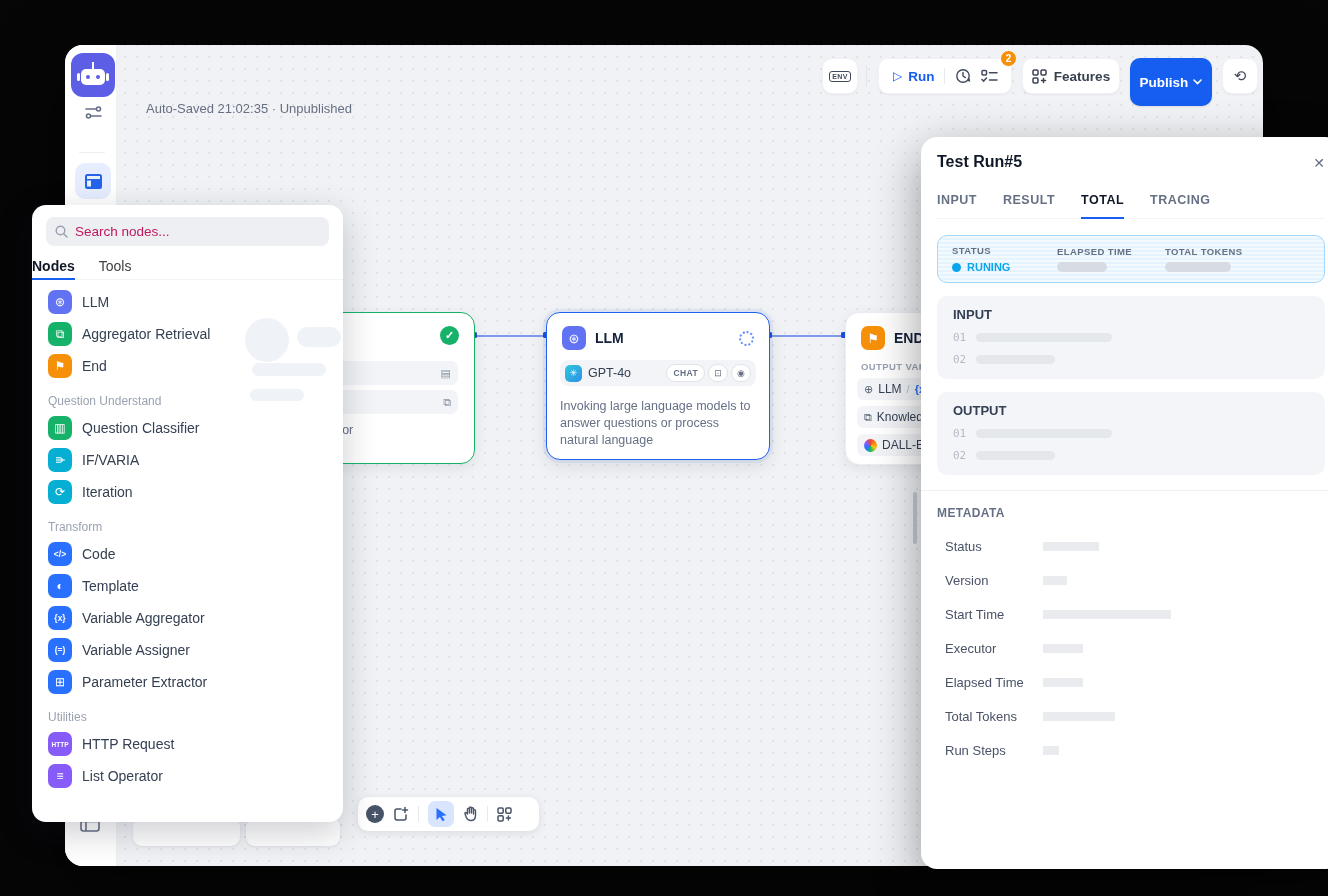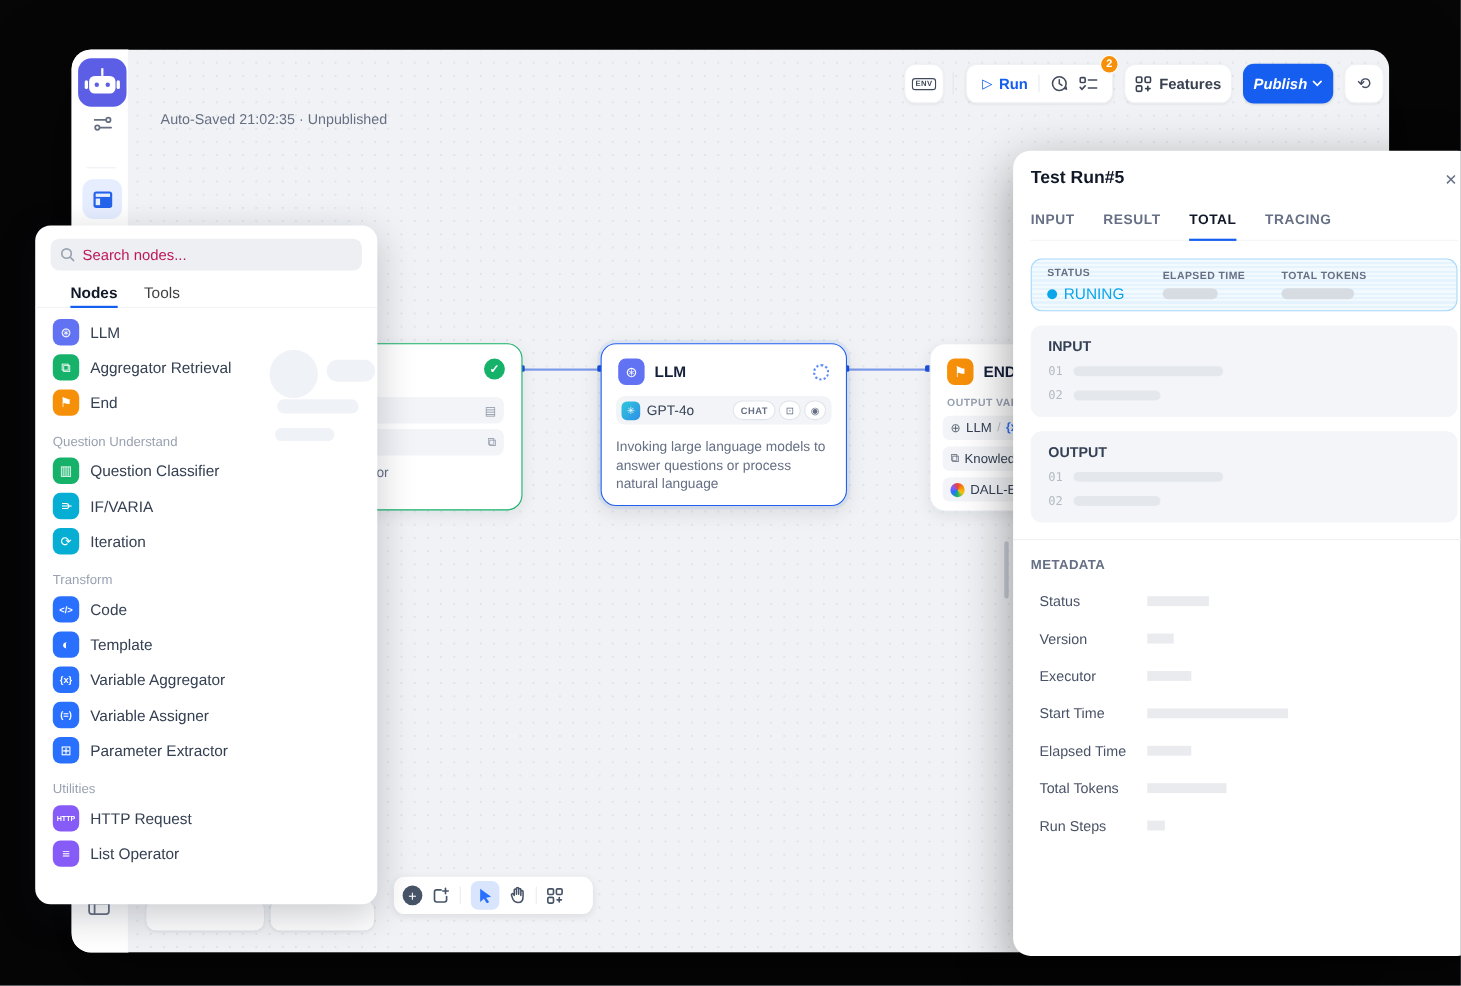--- a/index.html
+++ b/index.html
@@ -36,23 +36,23 @@
   .tb-sep { left:866px; top:66px; width:1px; height:20px; background:#e2e5ea; }
   .run-group { left:878px; top:58px; width:134px; height:36px; background:#fff; border:1px solid #f0f1f4;
     border-radius:10px; box-shadow:0 1px 2px rgba(16,24,40,.05); display:flex; align-items:center; }
   .run-lbl { color:#155eef; font-size:13.5px; font-weight:700; }
   .run-play { color:#155eef; font-size:12px; margin:0 6px 0 14px; }
   .grp-sep { width:1px; height:16px; background:#e8eaef; margin:0 10px; }
   .badge { left:1000px; top:50px; width:17px; height:17px; border-radius:50%; background:#f79009;
     color:#fff; font-size:10px; font-weight:700; display:flex; align-items:center; justify-content:center;
     border:1.5px solid #fff; z-index:12; }
   .features-btn { left:1022px; top:58px; width:98px; height:36px; gap:7px; font-size:13.5px; font-weight:600; color:#394150; }
-  .publish-btn { left:1130px; top:58px; width:82px; height:36px; border-radius:10px; background:#155eef;
+  .publish-btn { left:1130px; top:58px; width:82px; height:48px; border-radius:10px; background:#155eef;
     color:#fff; font-size:13.5px; font-weight:700; display:flex; align-items:center; justify-content:center; gap:5px;
-    box-shadow:0 1px 2px rgba(16,24,40,.1);font-style:italic; }
+    box-shadow:0 1px 2px rgba(16,24,40,.1); }
   .hist-btn { left:1222px; top:58px; width:36px; height:36px; font-size:15px; color:#414a5c; }
 
   
   .edge { height:1.6px; background:#7d9bea; z-index:3; }
   .handle { width:6px; height:6px; background:#1d4fd8; border-radius:1.5px; z-index:4; }
   .node { background:#fff; border-radius:14px; z-index:5; box-shadow:0 4px 14px rgba(16,24,40,.08); }
   .start-node { left:255px; top:312px; width:220px; height:152px; border:1.5px solid #17b26a; }
   .check-badge { left:440px; top:326px; width:19px; height:19px; border-radius:50%; background:#17b26a;
     color:#fff; font-size:11px; font-weight:700; display:flex; align-items:center; justify-content:center; z-index:6; }
   .s-pill { left:270px; width:188px; height:24px; background:#f2f4f7; border-radius:7px; z-index:6;
@@ -97,21 +97,21 @@
   .tool-sep { width:1px; height:16px; background:#e8eaef; }
   .cursor-active { width:26px; height:26px; border-radius:7px; background:#d8e5fd; display:flex; align-items:center; justify-content:center; }
 
   
   .search-panel { left:32px; top:205px; width:311px; height:617px; background:#fff; border-radius:14px; z-index:30;
     box-shadow:0 10px 34px rgba(16,24,40,.22); overflow:hidden; }
   .blob { position:absolute; background:#eff2f7; border-radius:12px; z-index:0; }
   .search-box { position:relative; margin:12px 14px 0 14px; height:29px; background:#edeff3; border-radius:8px;
     display:flex; align-items:center; padding:0 9px; gap:7px; z-index:2; }
   .search-ph { color:#be185d; font-size:13.5px; }
-  .np-tabs { position:relative; display:flex; gap:24px; padding:12px 16px 0 32px; border-bottom:1px solid #f2f3f6; height:34px; z-index:2; }
+  .np-tabs { position:relative; display:flex; gap:24px; padding:12px 16px 0 0; border-bottom:1px solid #f2f3f6; height:34px; z-index:2; }
   .np-tab { font-size:14px; color:#404040; position:relative; padding-bottom:10px; }
   .np-tab.active { color:#101828; font-weight:700; }
   .np-tab.active::after { content:""; position:absolute; left:0; right:0; bottom:-1px; height:2px; background:#155eef; }
   .np-list { position:relative; padding:6px 0 0 0; z-index:2; }
   .np-item { height:32px; display:flex; align-items:center; gap:10px; padding:0 16px; }
   .np-section { height:30px; display:flex; align-items:flex-end; padding:0 16px 4px 16px; font-size:12px; color:#9aa2b1; }
   .np-ic { width:24px; height:24px; border-radius:7px; color:#fff; flex:0 0 24px;
     display:flex; align-items:center; justify-content:center; font-size:12px; }
   .np-ic.txt { font-size:8.5px; font-weight:800; letter-spacing:0; }
   .np-ic.rot span { display:inline-block; transform:rotate(90deg); }
@@ -128,21 +128,21 @@
   .rp-tabs { display:flex; gap:26px; margin-top:22px; border-bottom:1px solid #f3f4f7; }
   .rp-tab { font-size:12.5px; font-weight:600; letter-spacing:.5px; color:#667085; padding-bottom:11px; position:relative; }
   .rp-tab.active { color:#101828; font-weight:800; }
   .rp-tab.active::after { content:""; position:absolute; left:0; right:0; bottom:-1px; height:2px; background:#155eef; }
   .status-card { margin-top:16px; height:48px; border:1px solid #a5d8fb; border-radius:10px;
     background:repeating-linear-gradient(0deg,#f3fafe 0 2px,#e4f3fd 2px 4px);
     display:flex; align-items:center; padding:0 14px; }
   .sc-col { display:flex; flex-direction:column; gap:5px; }
   .sc-c1 { width:105px; } .sc-c2 { width:108px; } .sc-c3 { flex:1; }
   .sc-label { font-size:9.5px; font-weight:700; letter-spacing:.4px; color:#667085; }
-  .sc-running { display:flex; align-items:center; gap:6px; color:#0ba5ec; font-size:14px; font-weight:400; }
+  .sc-running { display:flex; align-items:center; gap:6px; color:#0ba5ec; font-size:11px; font-weight:700; }
   .sc-dot { width:9px; height:9px; border-radius:50%; background:#0ba5ec; }
   .skel { background:#e4e7ec; border-radius:5px; }
   .sc-skel { height:10px; background:#d7dbe2; }
 
   .io-card { margin-top:13px; background:#f4f5f8; border-radius:10px; padding:11px 16px 13px 16px; }
   .io-title { font-size:13px; font-weight:800; color:#344054; }
   .io-row { display:flex; align-items:center; gap:10px; margin-top:9px; }
   .io-idx { font-family:"DejaVu Sans Mono", monospace; font-size:11px; color:#b4bbc6; }
   .io-bar { height:9px; }
 
@@ -464,28 +464,28 @@
 
   <div class="md-row">
     <span class="md-key">Status</span>
     <span class="md-bar" style="width:56px;"></span>
   </div>
   <div class="md-row">
     <span class="md-key">Version</span>
     <span class="md-bar" style="width:24px;"></span>
   </div>
   <div class="md-row">
+    <span class="md-key">Start Time</span>
+    <span class="md-bar" style="width:128px;"></span>
+  </div>
+  <div class="md-row">
     <span class="md-key">Executor</span>
     <span class="md-bar" style="width:40px;"></span>
   </div>
   <div class="md-row">
-    <span class="md-key">Start Time</span>
-    <span class="md-bar" style="width:128px;"></span>
-  </div>
-  <div class="md-row">
     <span class="md-key">Elapsed Time</span>
     <span class="md-bar" style="width:40px;"></span>
   </div>
   <div class="md-row">
     <span class="md-key">Total Tokens</span>
     <span class="md-bar" style="width:72px;"></span>
   </div>
   <div class="md-row">
     <span class="md-key">Run Steps</span>
     <span class="md-bar" style="width:16px;"></span>

